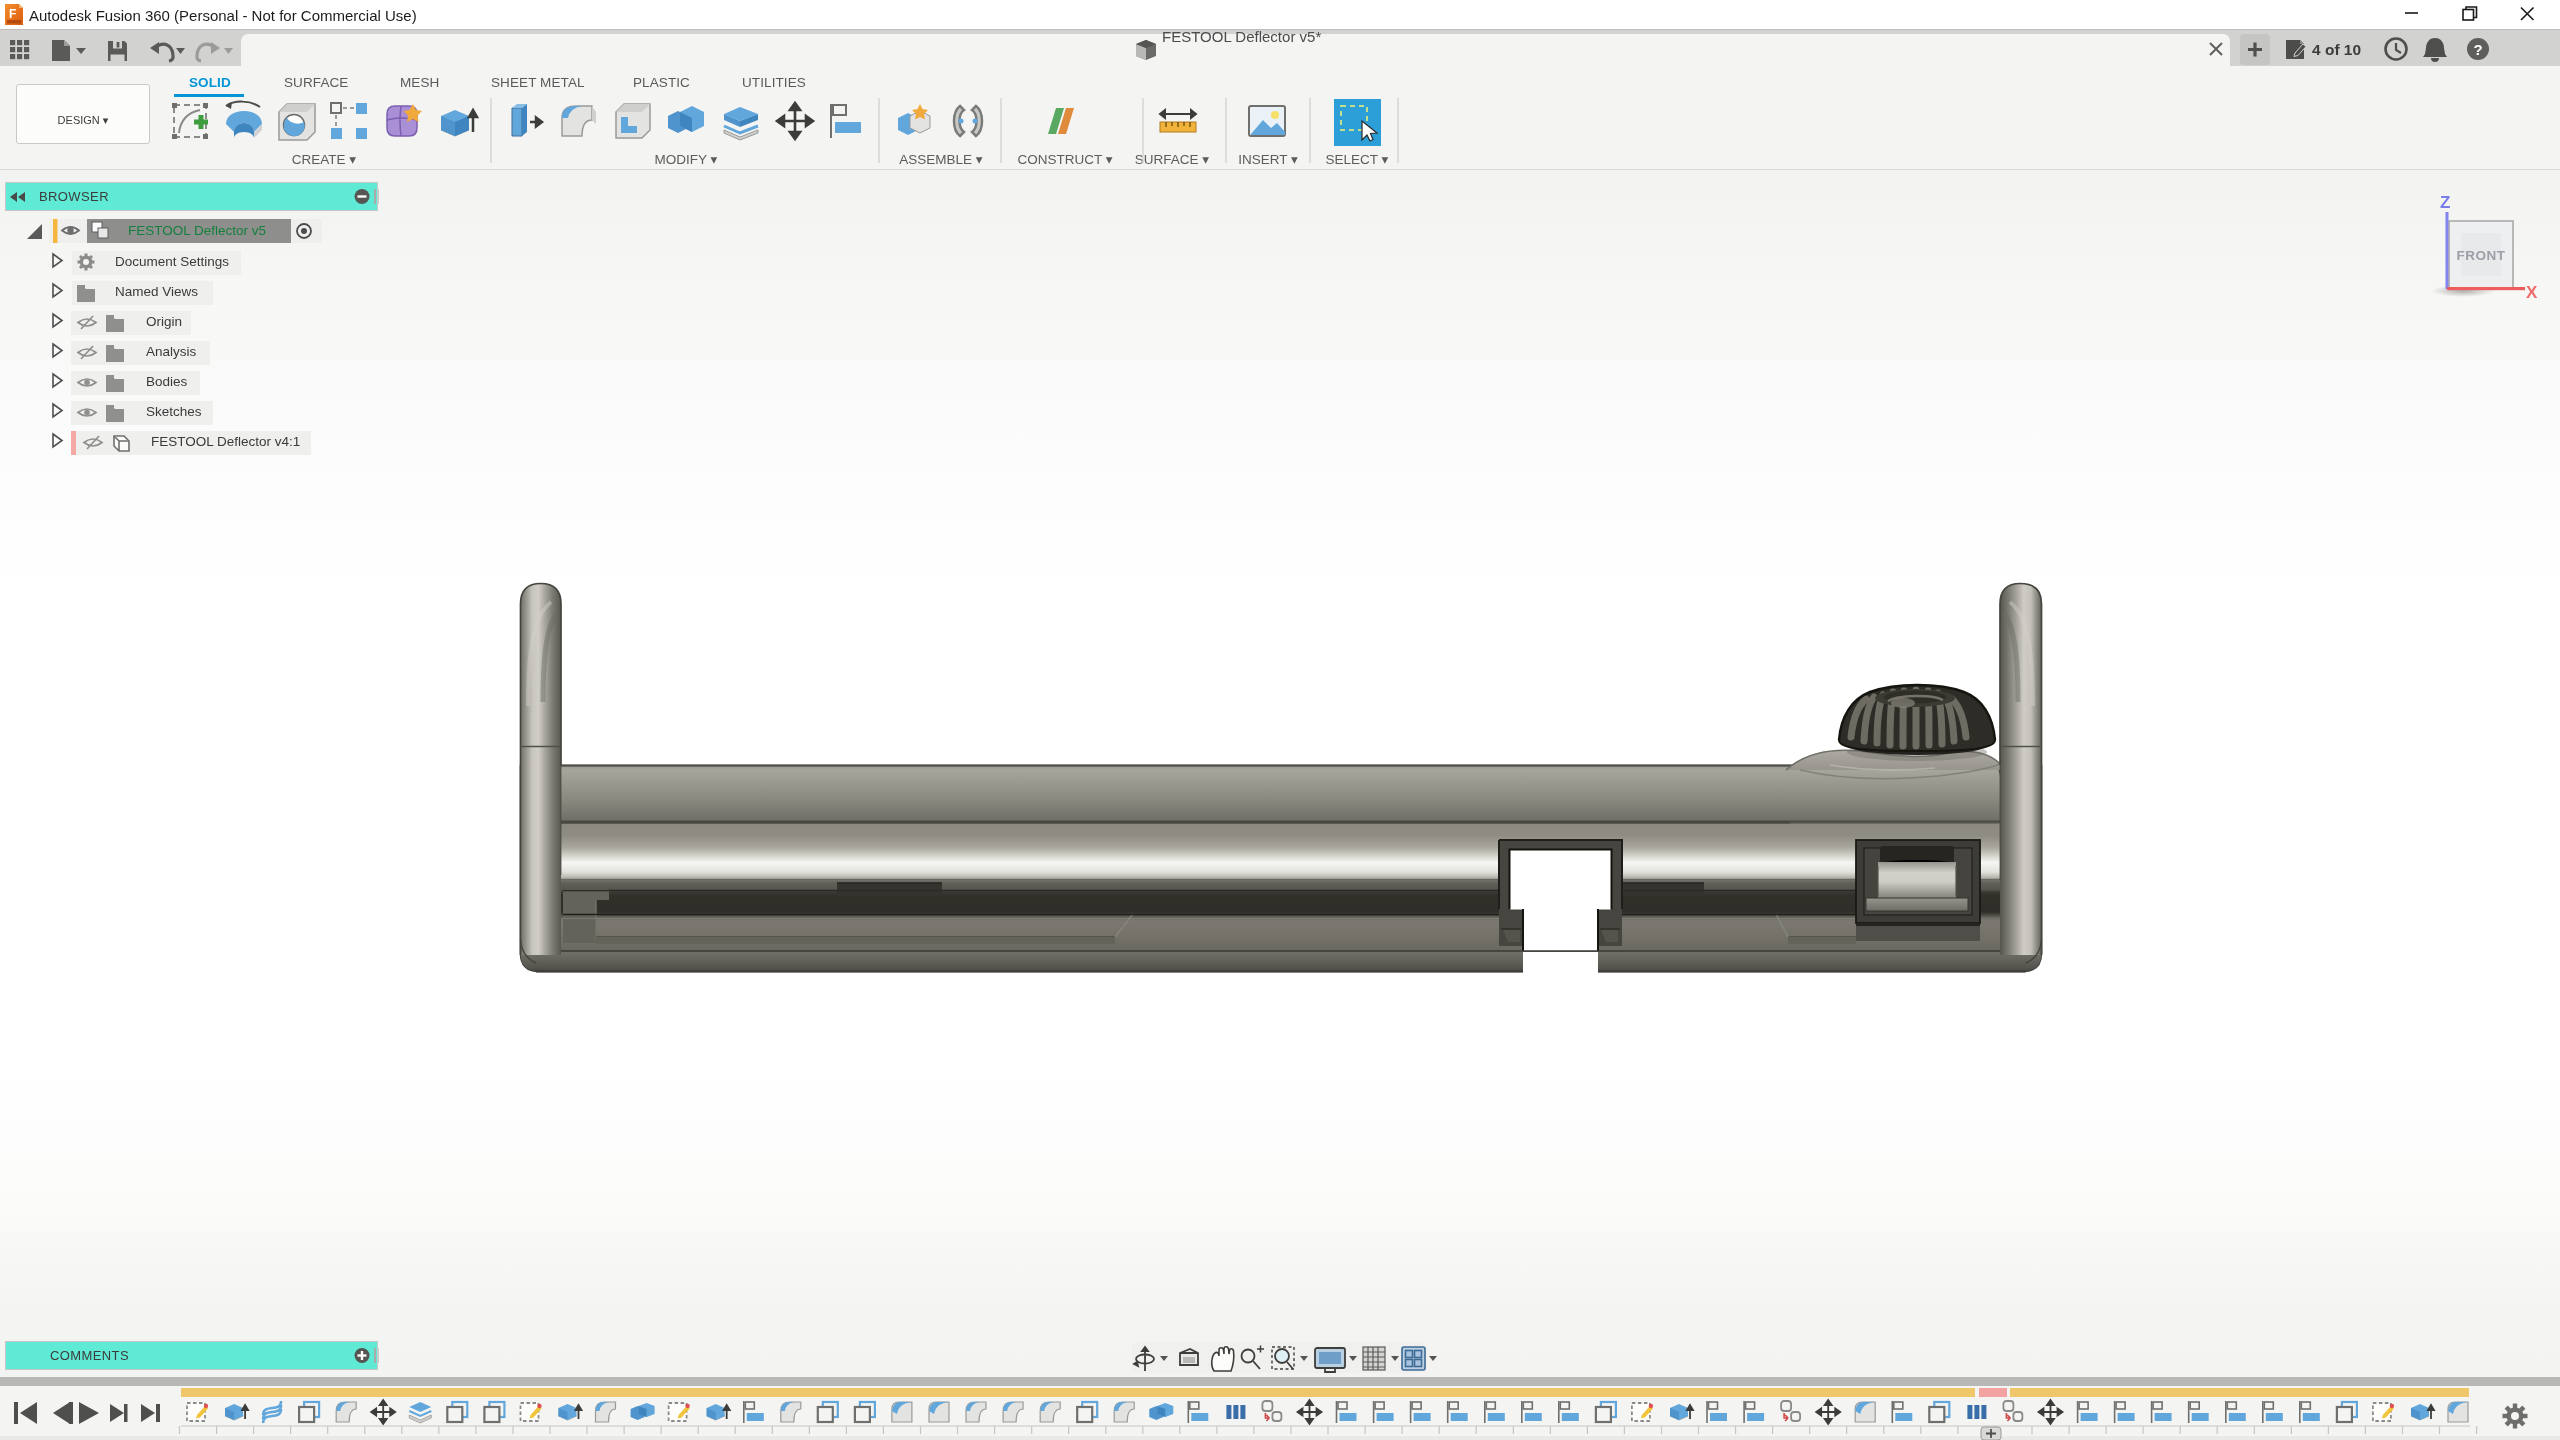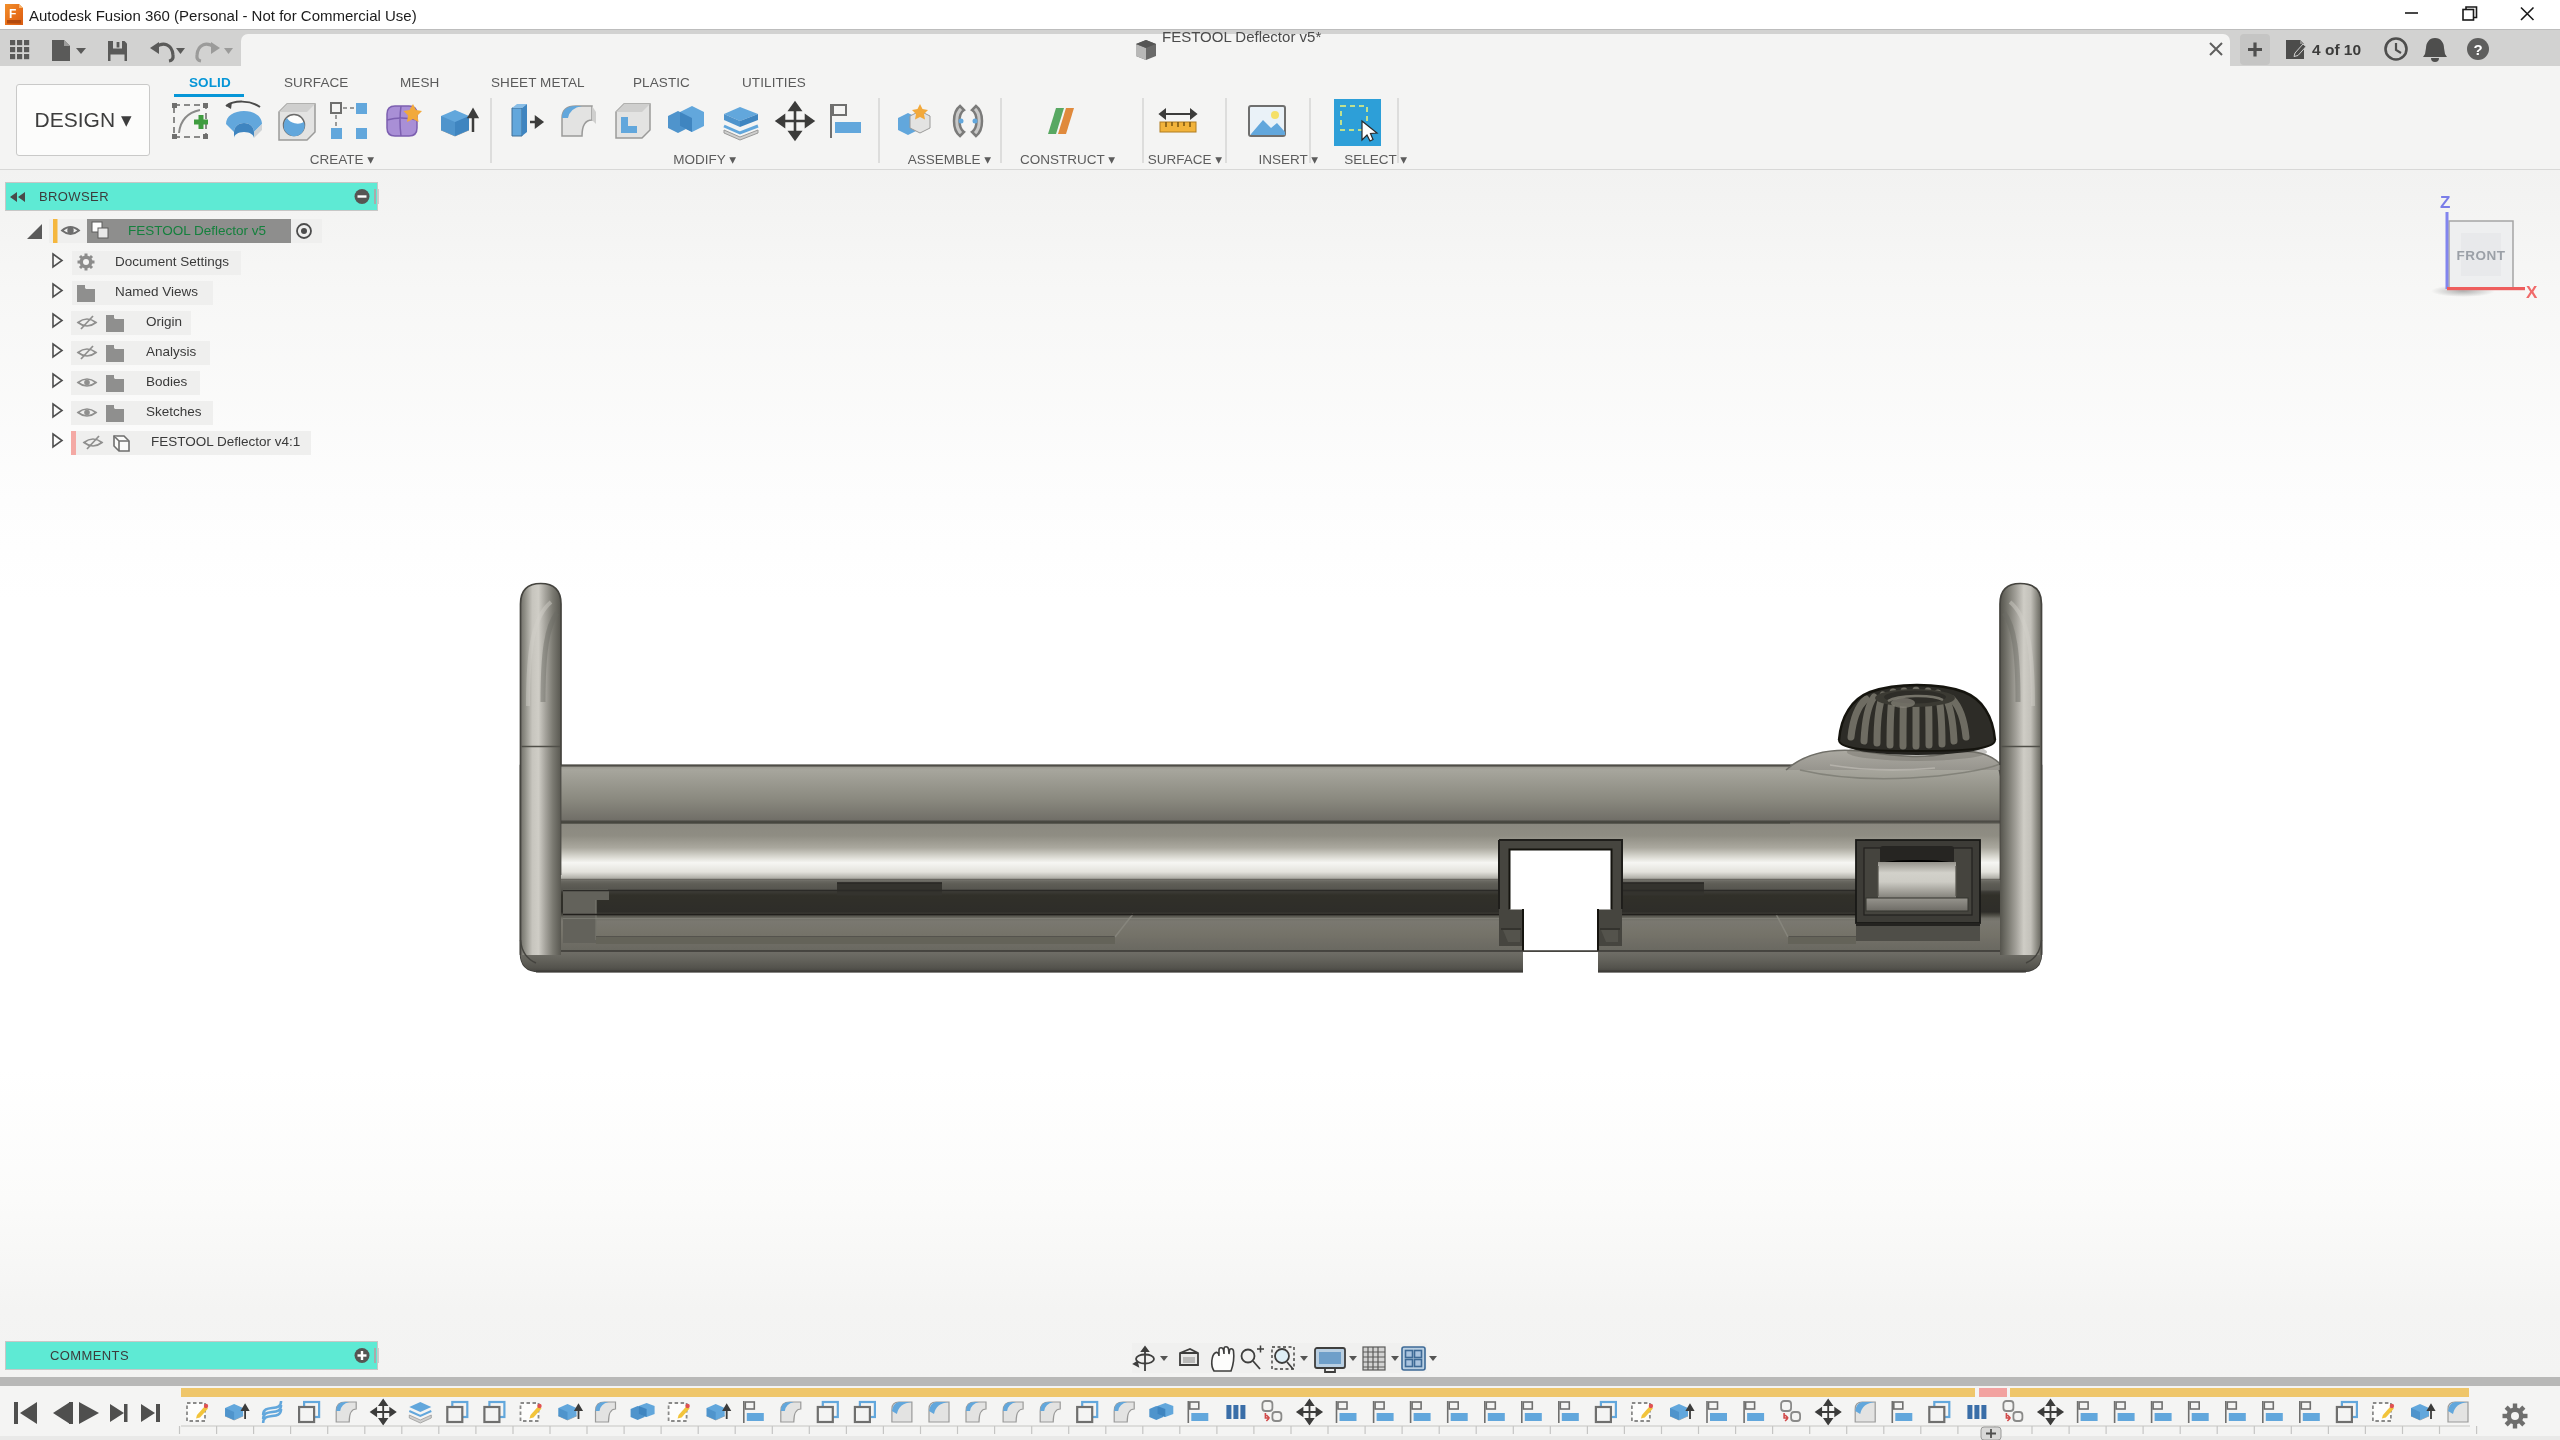--- a/index.html
+++ b/index.html
@@ -4,24 +4,24 @@
 <style>
 *{margin:0;padding:0;box-sizing:border-box}
 html,body{width:2560px;height:1440px;overflow:hidden;background:#fff;font-family:"Liberation Sans",sans-serif;position:relative}
 .abs{position:absolute}
 #titlebar{left:0;top:0;width:2560px;height:29px;background:#ffffff}
 #titletext{left:29px;top:7px;font-size:15px;color:#1c1c1c}
 #tabbar{left:0;top:29px;width:2560px;height:37px;background:#d2d2d1;border-top:1px solid #bdbdbd}
 #doctab{left:241px;top:34px;width:1989px;height:32px;background:#f4f4f3;border-radius:7px 7px 0 0}
 #doctabtitle{left:1162px;top:28px;font-size:15px;color:#4b4b4b}
 #ribbon{left:0;top:66px;width:2560px;height:104px;background:#f4f4f3;border-bottom:1px solid #d8d8d7}
-#designbtn{left:16px;top:84px;width:134px;height:72px;background:#fcfcfb;border:1px solid #c9c9c8;border-radius:3px;text-align:center;line-height:70px;font-size:21px;color:#3d3d3d}
+#designbtn{left:16px;top:84px;width:134px;height:60px;background:#fcfcfb;border:1px solid #c9c9c8;border-radius:3px;text-align:center;line-height:70px;font-size:11px;color:#3d3d3d}
 .rtab{top:75px;font-size:13.5px;color:#5a5a5a;letter-spacing:0.1px}
 #solidtab{color:#0696d7;font-weight:bold}
-.glabel{top:151px;font-size:13.5px;color:#5c5c5c;text-align:right}
+.glabel{top:151px;font-size:13.5px;color:#5c5c5c;text-align:center}
 #canvas{left:0;top:170px;width:2560px;height:1207px;background:linear-gradient(to bottom,#f2f2f1 0px,#f7f7f6 120px,#fdfdfd 330px,#ffffff 430px,#ffffff 900px,#fbfbfa 1030px,#f4f4f3 1140px,#f3f3f2 1207px)}
 .panelhdr{background:#5eead4;border:1px solid #c7c7c6;width:373px;height:29px;font-size:13px;color:#3c3c3c;letter-spacing:0.4px}
 .trow{font-size:13.5px;color:#3a3a3a;white-space:nowrap}
 #graystrip{left:0;top:1377px;width:2560px;height:9px;background:#b8b8b7}
 #timeline{left:0;top:1386px;width:2560px;height:54px;background:#f4f4f3}
 .yellow{top:1388px;height:9px;background:#efc66a}
 .pink{left:1979px;top:1388px;width:28px;height:9px;background:#f2a2a0}
 #bottombar{left:0;top:1436px;width:2560px;height:4px;background:#e9e9e8}
 #viewbar{left:1132px;top:1343px;width:295px;height:30px;background:#f0f0ef}
 </style>

